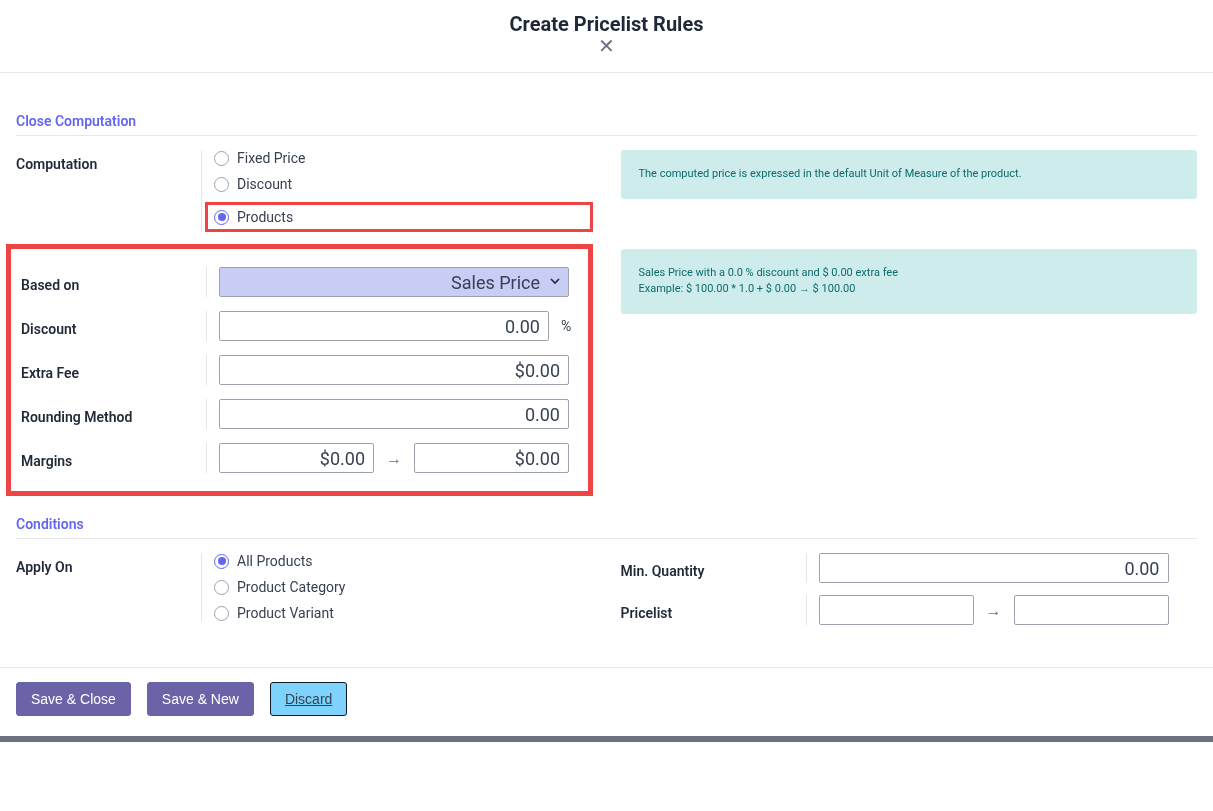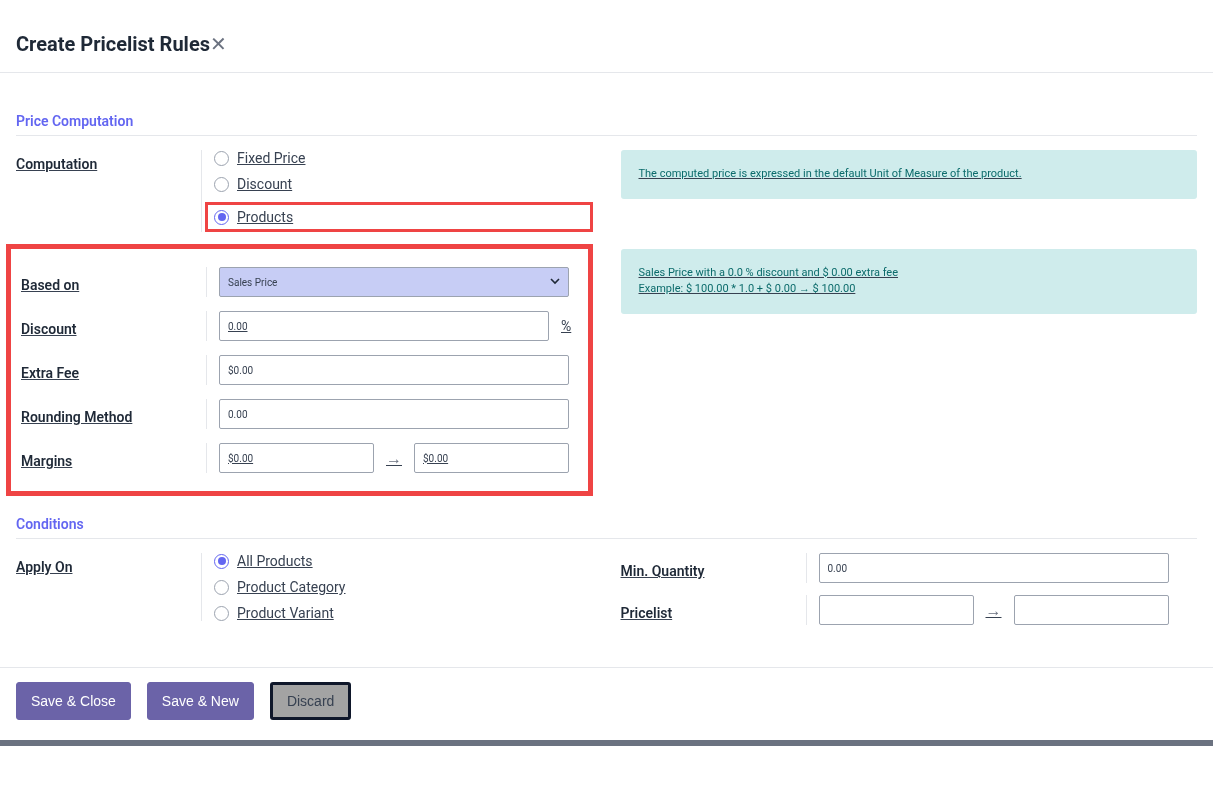--- a/index.html
+++ b/index.html
@@ -8,24 +8,25 @@
       font-size: 14px;
       color: #374151;
       background: #fff;
     }
     .modal {
       width: 1213px;
       position: relative;
     }
     .modal-header {
       display: flex;
-      justify-content: flex-start;
+      justify-content: center;
       align-items: center;
-      padding: 32px 16px 16px 16px;
+      padding: 12px 16px 16px 16px;
       border-bottom: 1px solid #e5e7eb;
+      flex-direction: column;
     }
     .modal-title {
       font-size: 20px;
       font-weight: 700;
       color: #1f2937;
     }
     .close-btn {
       font-size: 20px;
       color: #6b7280;
       cursor: pointer;
@@ -43,21 +44,20 @@
       padding-bottom: 6px;
       border-bottom: 1px solid #e5e7eb;
       margin-bottom: 14px;
     }
     .section-heading.cond {
       margin-top: 20px;
     }
     .two-col {
       display: flex;
       gap: 28px;
-      text-decoration: underline;
     }
     .col {
       flex: 1;
     }
     .field-row {
       display: flex;
       align-items: flex-start;
       margin-bottom: 12px;
     }
     .field-row.align-center { align-items: center; }
@@ -118,23 +118,24 @@
       border: 5px solid #ef4444;
       padding: 18px 10px 18px 10px;
       margin-left: -10px;
     }
     .select-input, .text-input {
       width: 100%;
       height: 30px;
       border: 1px solid #9ca3af;
       border-radius: 2px;
       padding: 4px 8px;
-      font-size: 10px;
+      font-size: 18px;
       color: #374151;
       font-family: inherit;
+      text-align: right;
     }
     .select-wrap {
       position: relative;
       width: 350px;
     }
     .select-input {
       background: #c7cdf5;
       appearance: none;
       padding-right: 28px;
     }
@@ -181,23 +182,24 @@
       font-size: 14px;
       cursor: pointer;
       border: 1px solid transparent;
     }
     .btn-primary {
       background: #6b63a8;
       color: #fff;
       border-color: #6b63a8;
     }
     .btn-secondary {
-      background: #a3a3a3;
-      color: #374151;
-      border: 3px solid #0f172a;
+      background: #7dd3fc;
+      color: #374151;
+      border: 1px solid #0f172a;
+      text-decoration: underline;
     }
     .bottom-bar {
       height: 6px;
       background: #6b7280;
       width: 100%;
     }
     .formula-row .field-label { padding-top: 6px; }
     .formula-row .field-control { padding-left: 12px; border-left: 1px solid #e5e7eb;}
     .formula-group .field-row { margin-bottom: 14px; }
     .col-right { flex: 1; }
@@ -207,21 +209,21 @@
 
 <div class="modal">
 
   <div class="modal-header">
     <div class="modal-title">Create Pricelist Rules</div>
     <button class="close-btn">✕</button>
   </div>
 
   <div class="modal-body">
 
-    <div class="section-heading">Price Computation</div>
+    <div class="section-heading">Close Computation</div>
 
     <div class="two-col">
       <div class="col">
 
         <div class="field-row">
           <div class="field-label">Computation</div>
           <div class="field-control">
             <div class="radio-group">
               <div class="radio-item">
                 <span class="radio-circle"></span>

